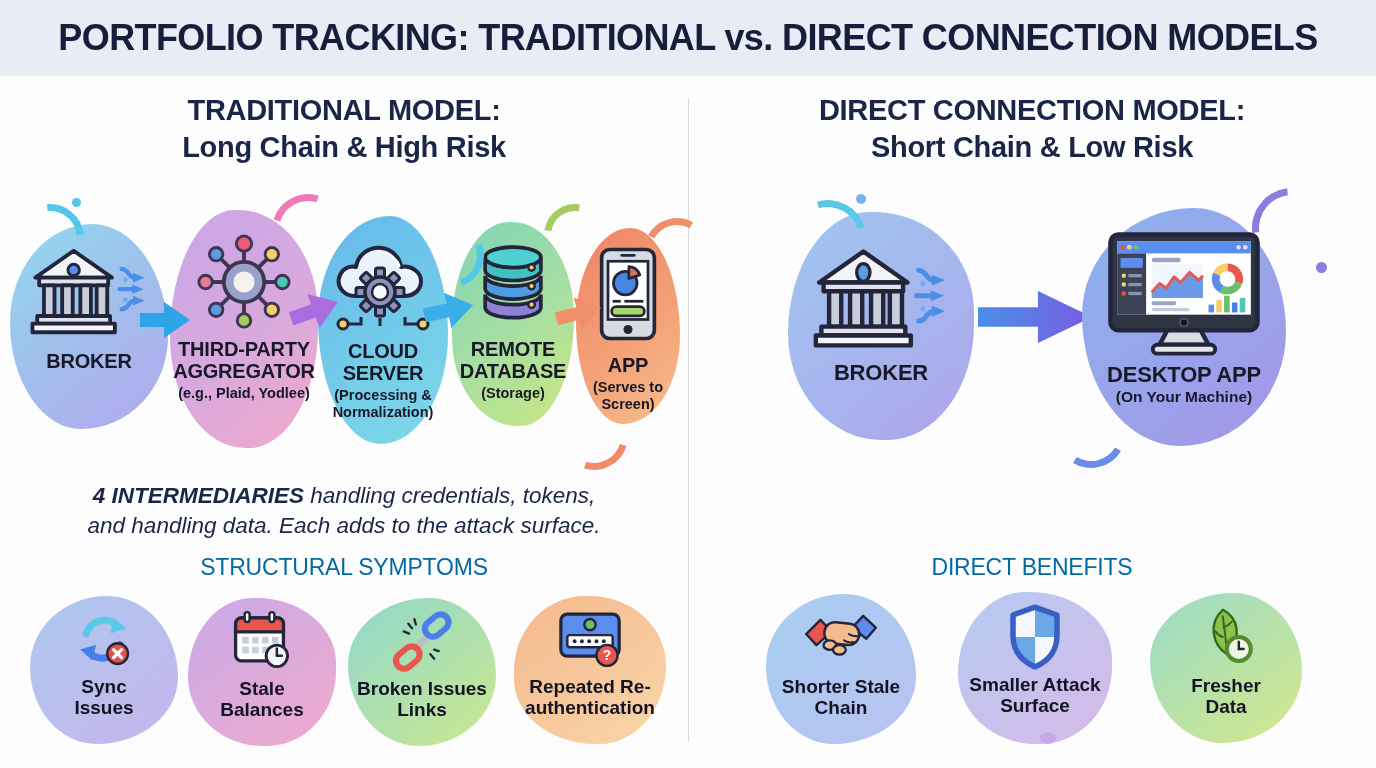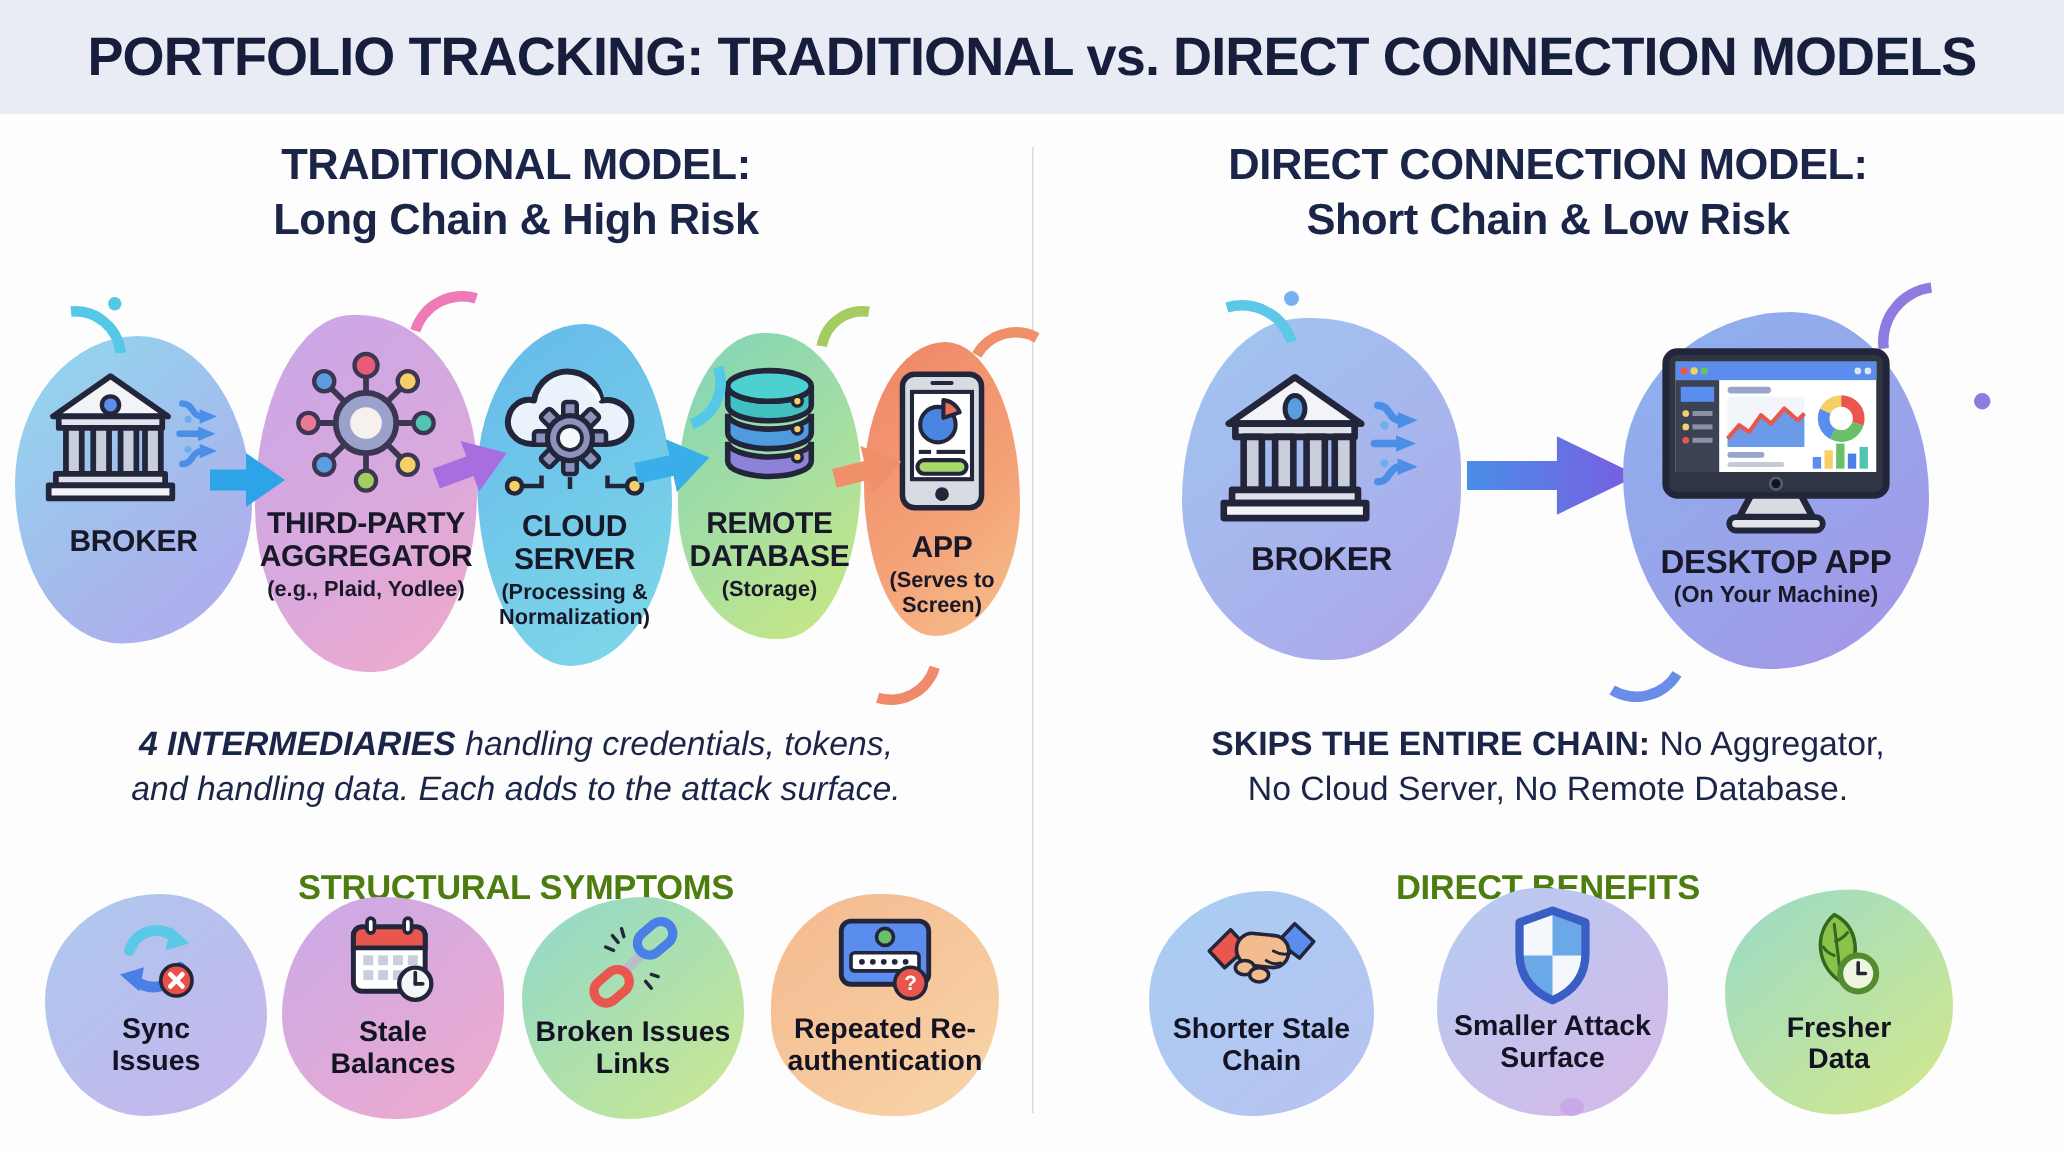--- a/index.html
+++ b/index.html
@@ -56,22 +56,22 @@
   .g-shield{background:linear-gradient(140deg,#b4ccf2 0%,#d8b8e8 100%);}
   .g-leaf{background:linear-gradient(140deg,#9adbc8 0%,#d4e88a 100%);}
   .bottom-blob .cap{font-size:19px;font-weight:800;line-height:21px;color:#131324;}
   
   .summary{
     position:absolute;text-align:center;font-size:22.5px;line-height:30px;color:#1b2547;
   }
   .summary strong{font-weight:800;}
   .summary .line2{display:block;}
   .section-title{
-    position:absolute;text-align:center;font-size:23px;font-weight:700;color:#4d7c0f;
-    letter-spacing:-0.2px;width:688px;margin-top:24px;
+    position:absolute;text-align:center;font-size:23px;font-weight:400;color:#0369a1;
+    letter-spacing:-0.2px;width:688px;
   }
   
   .chain-arrow{position:absolute;}
   .arc{position:absolute;border:7px solid transparent;border-radius:50%;}
   .dot{position:absolute;border-radius:50%;}
 </style>
 </head>
 <body>
 
 <div class="header">
@@ -343,24 +343,20 @@
     <div class="cap" style="top:156px;width:210px;">
       <span class="nl" style="font-size:22px;">DESKTOP APP</span>
       <span class="ns" style="font-size:15.5px;">(On Your Machine)</span>
     </div>
   </div>
 
   <p class="summary" style="left:24px;top:382px;width:640px;font-style:italic;">
     <strong>4 INTERMEDIARIES</strong><span> handling credentials, tokens,</span>
     <span class="line2">and handling data. Each adds to the attack surface.</span>
   </p>
-  <p class="summary" style="left:722px;top:382px;width:620px;">
-    <strong>SKIPS THE ENTIRE CHAIN:</strong><span> No Aggregator,</span>
-    <span class="line2">No Cloud Server, No Remote Database.</span>
-  </p>
 
   <div class="section-title" style="left:0;top:478px;">STRUCTURAL SYMPTOMS</div>
   <div class="section-title" style="left:688px;top:478px;">DIRECT BENEFITS</div>
 
   <div class="blob b1 g-sync bottom-blob" style="left:30px;top:520px;width:148px;height:148px;">
     <div class="icon-wrap" style="top:12px;">
       <svg width="64" height="64" viewBox="0 0 80 80">
         <path d="M18,32 a23,23 0 0,1 40,-8" fill="none" stroke="#5bc8e8" stroke-width="9" stroke-linecap="round"></path>
         <polygon points="52,12 68,26 48,32" fill="#5bc8e8"></polygon>
         <path d="M60,46 a23,23 0 0,1 -40,8" fill="none" stroke="#4a7fe8" stroke-width="9" stroke-linecap="round"></path>

